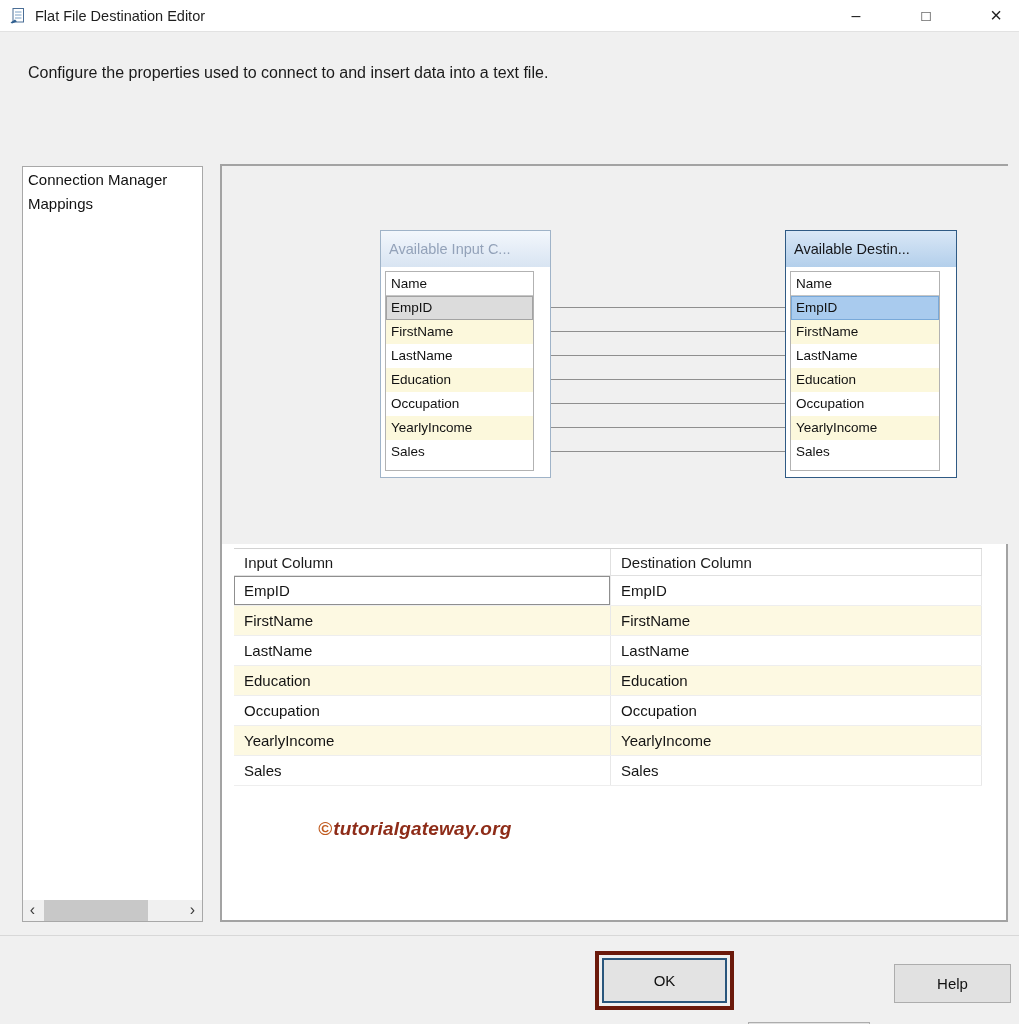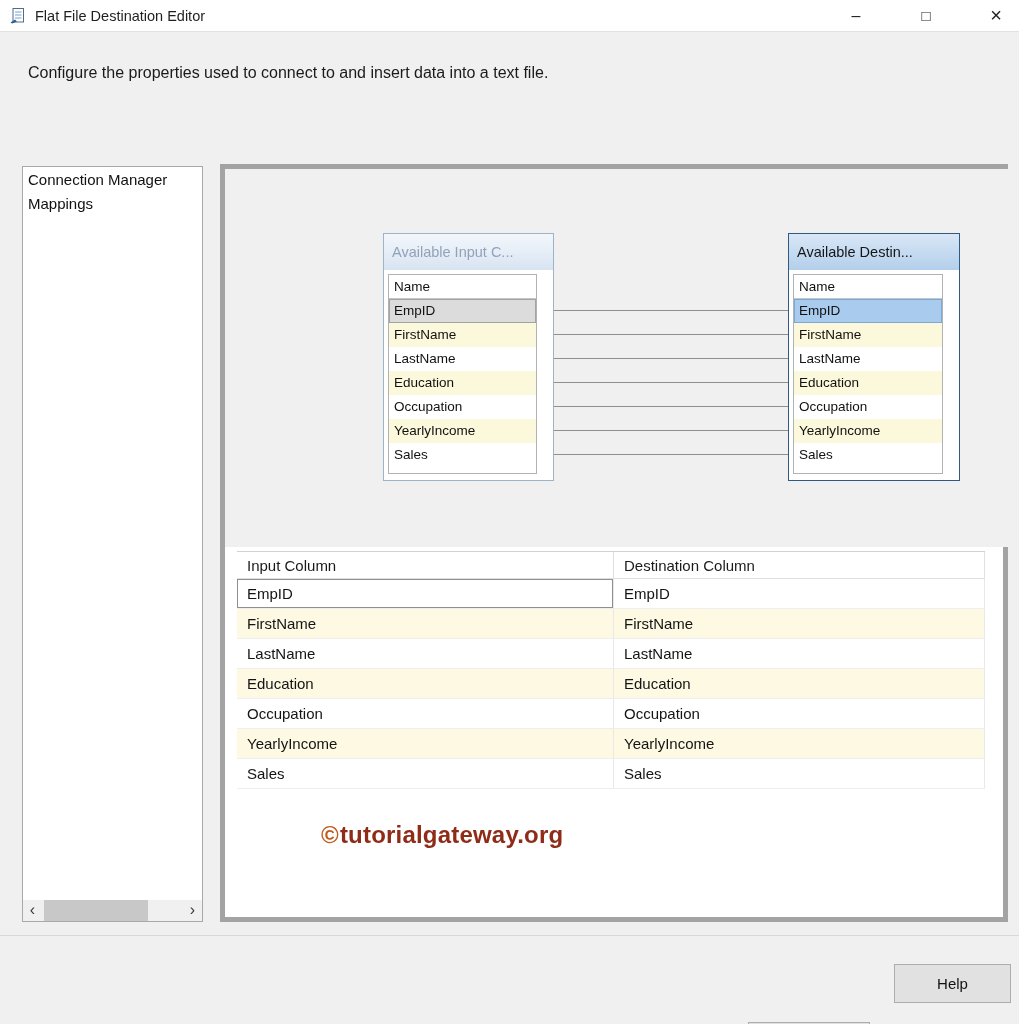--- a/index.html
+++ b/index.html
@@ -40,21 +40,21 @@
   .nav-item { font-size: 15px; color: #111; padding: 4px 5px 3px 5px; white-space: nowrap; overflow: hidden; }
 
   .hscroll { position: absolute; left: 0; right: 0; bottom: 0; height: 21px; display: flex; background: #f0f0f0; }
   .scroll-btn { width: 19px; text-align: center; line-height: 20px; font-size: 16px; color: #3c3c3c; }
   .scroll-track { flex: 1; position: relative; background: #f0f0f0; }
   .scroll-thumb { position: absolute; left: 2px; top: 0; bottom: 0; width: 104px; background: #c8c8c8; }
 
   
   .main-panel {
     position: absolute; left: 220px; top: 164px; width: 788px; height: 758px;
-    background: #ffffff; border: 5px solid #a3a3a3; padding-left: 41px;
+    background: #ffffff; border: 2px solid #a3a3a3; padding-left: 41px;
   }
   .canvas { position: absolute; left: 0; top: 0; width: 786px; height: 378px; background: #f0f0f0; }
 
   .map-box { position: absolute; top: 64px; height: 248px; background: #ffffff; }
   .map-box.source { left: 158px; width: 171px; border: 1px solid #9fb3c8; }
   .map-box.dest   { left: 563px; width: 172px; border: 1px solid #2f5a84; }
   .map-box-header {
     height: 36px; line-height: 36px; padding-left: 8px; font-size: 14.5px;
     white-space: nowrap; overflow: hidden;
   }
@@ -79,21 +79,21 @@
   .t-h1 { width: 377px; }
   .t-h2 { flex: 1; }
   .t-row { display: flex; height: 30px; border-bottom: 1px solid #eeeeee; }
   .t-row.yellow { background: #fdf9e2; }
   .t-c1, .t-c2 { line-height: 29px; font-size: 15px; padding-left: 10px; border-right: 1px solid #e8e8e8; color: #141414; }
   .t-c1 { width: 377px; }
   .t-c2 { flex: 1; }
   .focus-cell { box-shadow: inset 0 0 0 1px #8f8f8f; }
 
   
-  .watermark { position: absolute; left: 96px; top: 652px; font-size: 24px; font-weight: bold; letter-spacing: 0.2px; }
+  .watermark { position: absolute; left: 96px; top: 652px; font-size: 19px; font-weight: bold; letter-spacing: 0.2px; font-style: italic; }
   .watermark .sym { color: #c05a1e; margin-right: 1px; }
   .watermark .txt { color: #8e2c18; }
 
   
   .footer-divider { position: absolute; left: 0; top: 935px; width: 1019px; height: 1px; background: #d8d8d8; }
   .btn {
     font-family: "Liberation Sans", sans-serif; font-size: 15px; color: #111;
     background: #e1e1e1; border: 1px solid #adadad; cursor: default;
   }
   .ok-wrap { position: absolute; left: 595px; top: 951px; width: 139px; height: 59px; border: 4px solid #6b190b; }
@@ -220,16 +220,19 @@
       </div>
     </div>
 
     <div class="watermark">
       <span class="sym">©</span><span class="txt">tutorialgateway.org</span>
     </div>
   </div>
 
   <div class="footer-divider"></div>
 
+  <div class="ok-wrap">
+    <button class="btn ok">OK</button>
+  </div>
   <button class="btn cancel">Cancel</button>
   <button class="btn help">Help</button>
 
 </div>
 
 </body></html>

